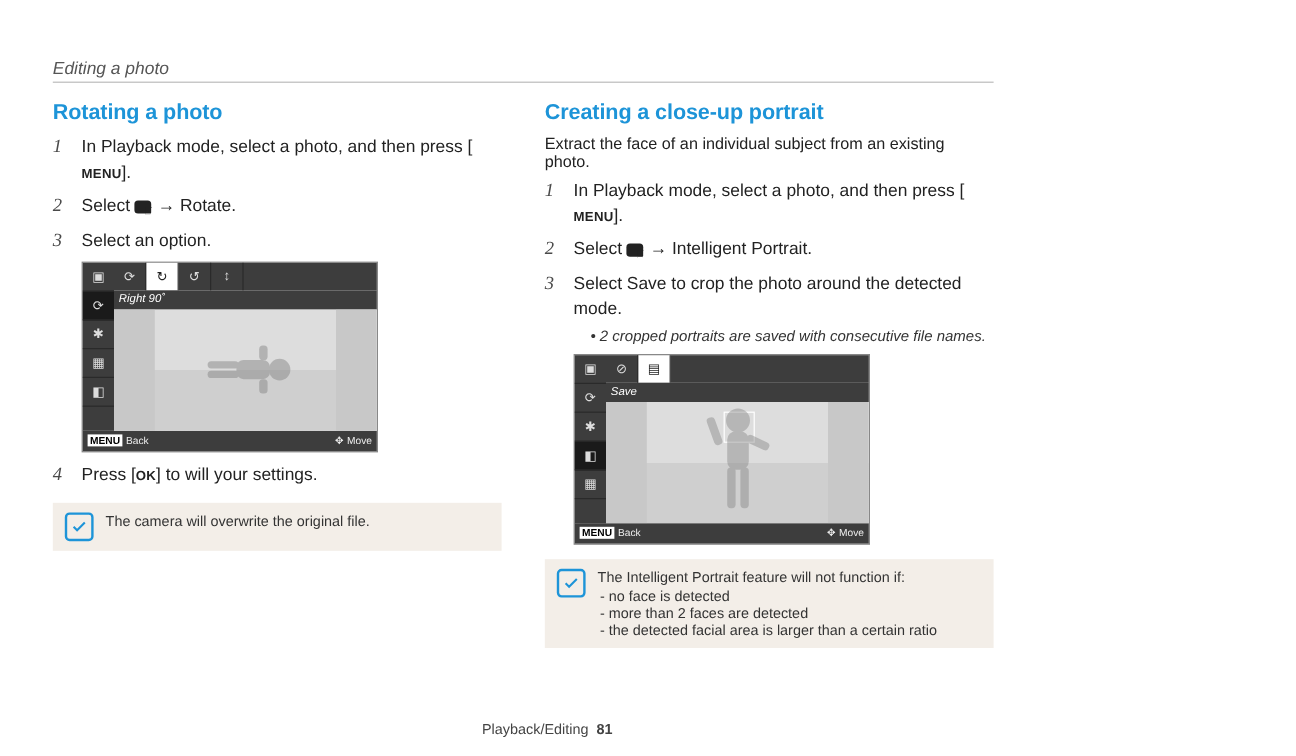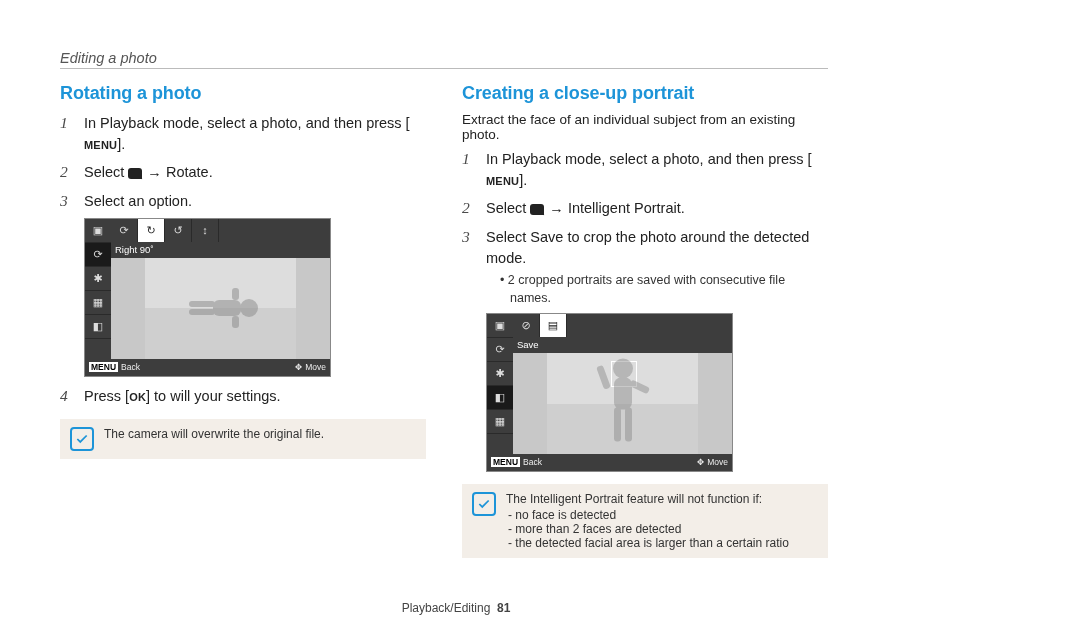--- a/index.html
+++ b/index.html
@@ -10,21 +10,21 @@
     background: #fff;
     font-family: "Myriad Pro", "Segoe UI", "Helvetica Neue", Arial, sans-serif;
     color: #222;
     font-size: 14px;
   }
   .page {
     position: relative;
     width: 880px;
     height: 630px;
     box-sizing: border-box;
-    padding: 50px 52px 0 60px;
+    padding: 50px 52px 0 44px;
   }
   .header {
     font-style: italic;
     color: #555;
     font-size: 14.5px;
     margin-bottom: 2px;
   }
   .rule {
     height: 1px;
     background: #bbb;
@@ -103,20 +103,21 @@
     font-size: 13.5px;
     color: #222;
     margin-bottom: 6px;
   }
   .bulleted {
     list-style: none;
     padding-left: 24px;
     margin: 2px 0 0 0;
     font-size: 12.5px;
     color: #333;
+    font-style: italic;
   }
   .bulleted > li::before {
     content: "• ";
     margin-left: -10px;
   }
   .notebox {
     display: flex;
     gap: 10px;
     background: #f3eee8;
     padding: 8px 10px;
@@ -204,20 +205,21 @@
   }
   .cam-toprow .cam-topicon.sel { background: #fff; color: #222; }
   .cam-labelrow {
     height: 16px;
     background: #3d3d3d;
     color: #fff;
     font-size: 9.5px;
     display: flex;
     align-items: center;
     padding-left: 4px;
+    font-style: italic;
   }
   .cam-viewport {
     flex: 1;
     position: relative;
     background: linear-gradient(to bottom, #ddd 0%, #ddd 50%, #cfcfcf 50%, #cfcfcf 100%);
     overflow: hidden;
   }
   .cam-footer {
     height: 17px;
     background: #3d3d3d;

